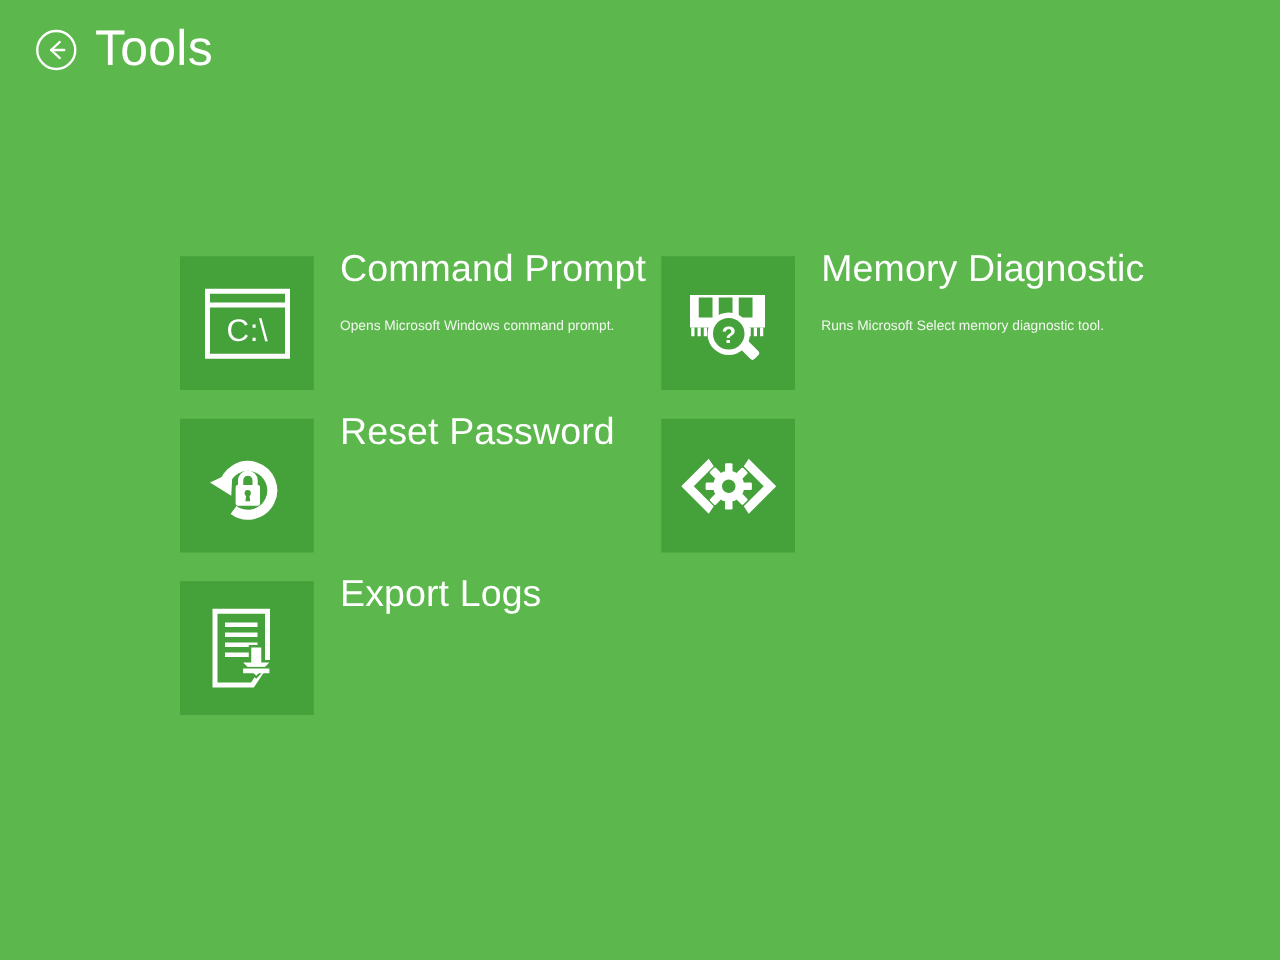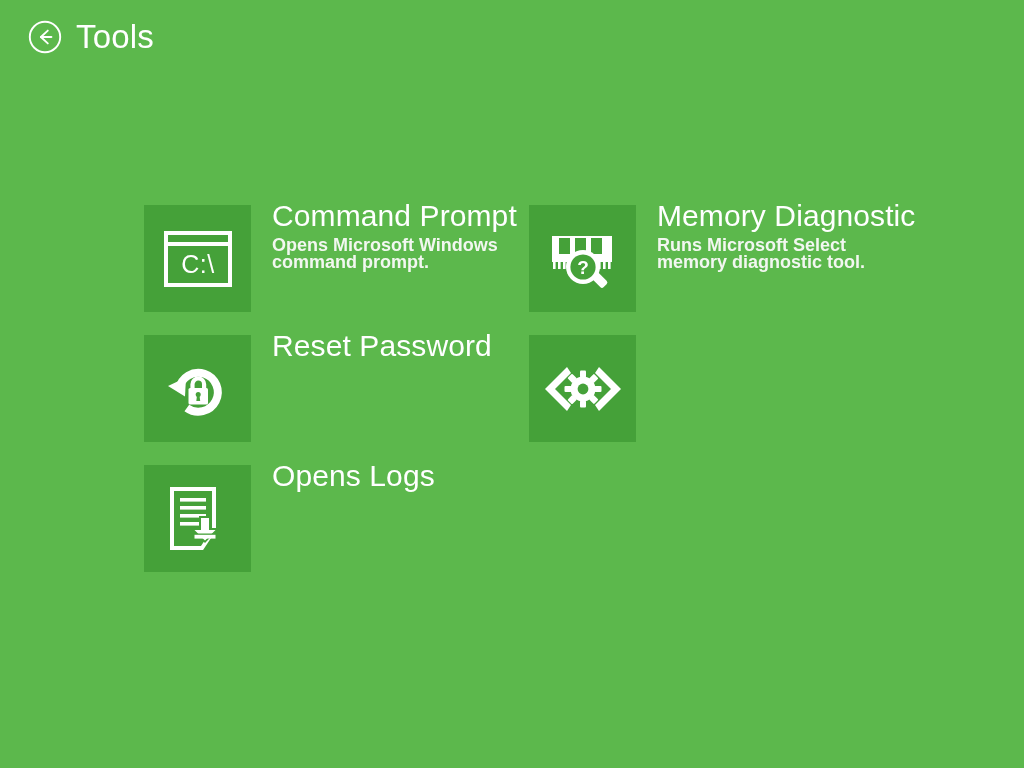--- a/index.html
+++ b/index.html
@@ -22,21 +22,21 @@
   }
   .back-btn {
     width:34px; height:34px;
     border-radius:50%;
     display:flex; align-items:center; justify-content:center;
     flex:0 0 auto;
     cursor:pointer;
   }
   .back-btn svg { display:block; }
   .page-title {
-    font-size:33px;
+    font-size:40px;
     font-weight:300;
     letter-spacing:0.2px;
     line-height:1;
     color:#ffffff;
     position:relative;
     top:-1px;
   }
 
   
   .grid {
@@ -66,25 +66,25 @@
   .tool-title {
     font-size:30px;
     font-weight:300;
     line-height:30px;
     color:#ffffff;
     letter-spacing:0.1px;
     margin-top:-4px;
     white-space:nowrap;
   }
   .tool-desc {
-    font-size:18px;
-    font-weight:700;
+    font-size:11px;
+    font-weight:400;
     line-height:17px;
     color:#f2f7f0;
-    margin-top:6px;
+    margin-top:22px;
     max-width:250px;
   }
 </style>
 </head>
 <body>
 
 <div class="header">
   <div class="back-btn">
     <svg width="34" height="34" viewBox="0 0 34 34" aria-hidden="true">
       <circle cx="17" cy="17" r="15.2" fill="none" stroke="#ffffff" stroke-width="1.9"></circle>
@@ -211,17 +211,17 @@
           <rect x="12" y="36" width="26" height="3.6"></rect>
         </g>
 
         <path d="M31 30 h12 v12 h8.5 L37 57 L22.5 42 H31 z" fill="#45a139"></path>
         <path d="M33 32 h8 v12 h6.5 L37 54.5 L26.5 44 H33 z" fill="#ffffff"></path>
         <rect x="24.5" y="47.5" width="25" height="4.5" fill="#45a139"></rect>
         <rect x="26.5" y="48.8" width="21" height="3.8" fill="#ffffff"></rect>
       </svg>
     </div>
     <div class="tile-text">
-      <div class="tool-title">Opens Logs</div>
+      <div class="tool-title">Export Logs</div>
     </div>
   </div>
 
 </div>
 
 </body></html>

